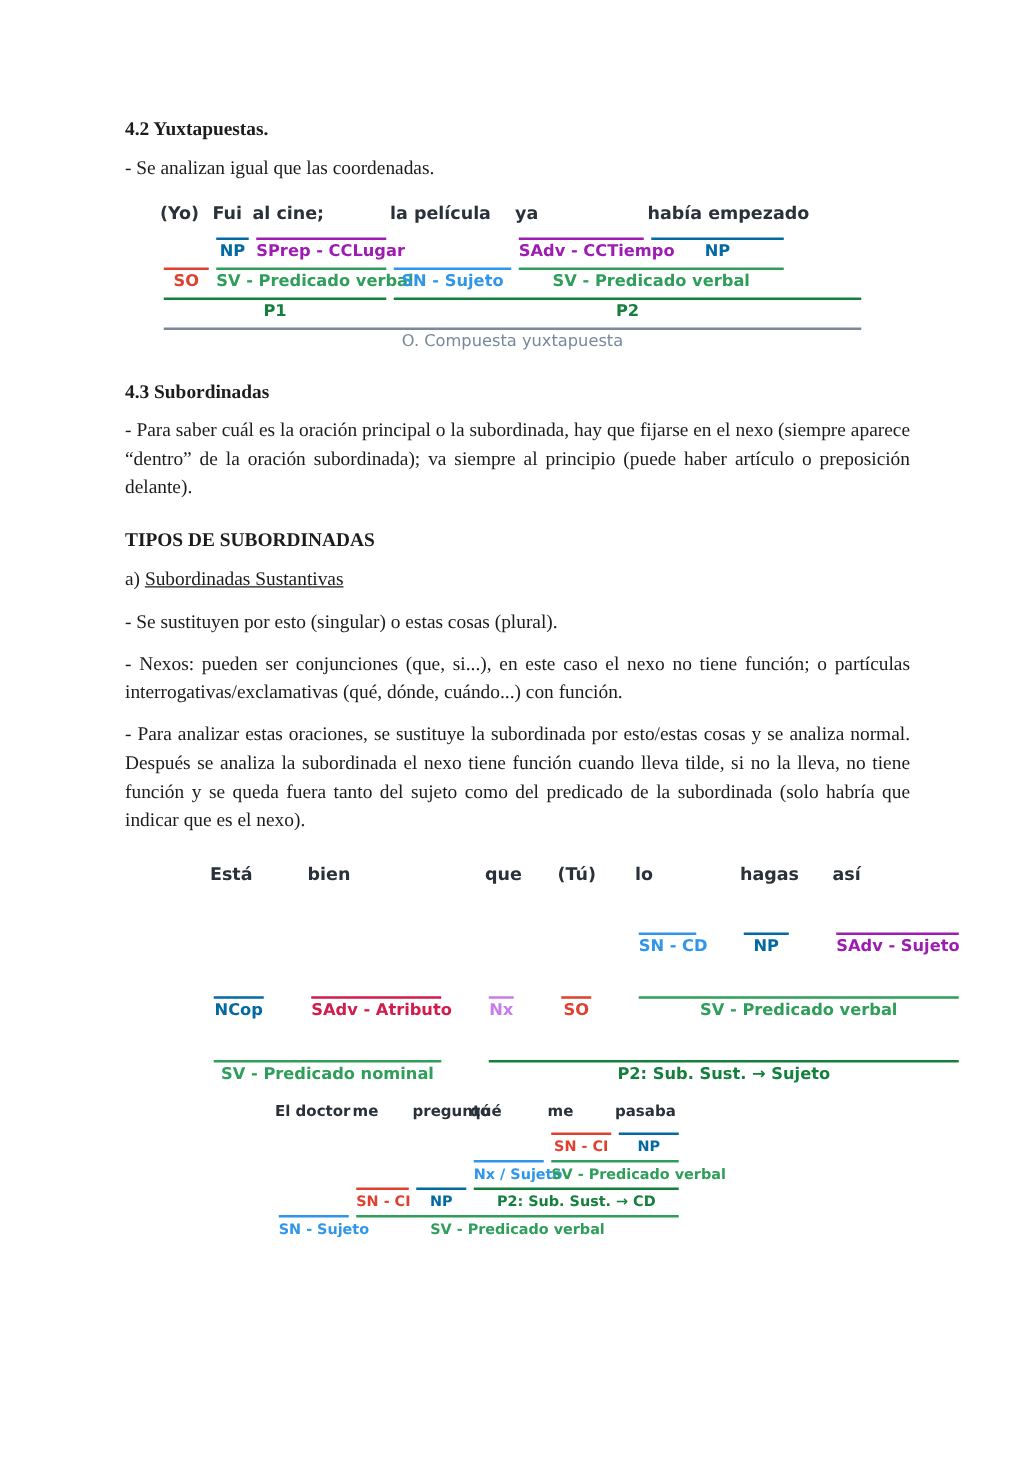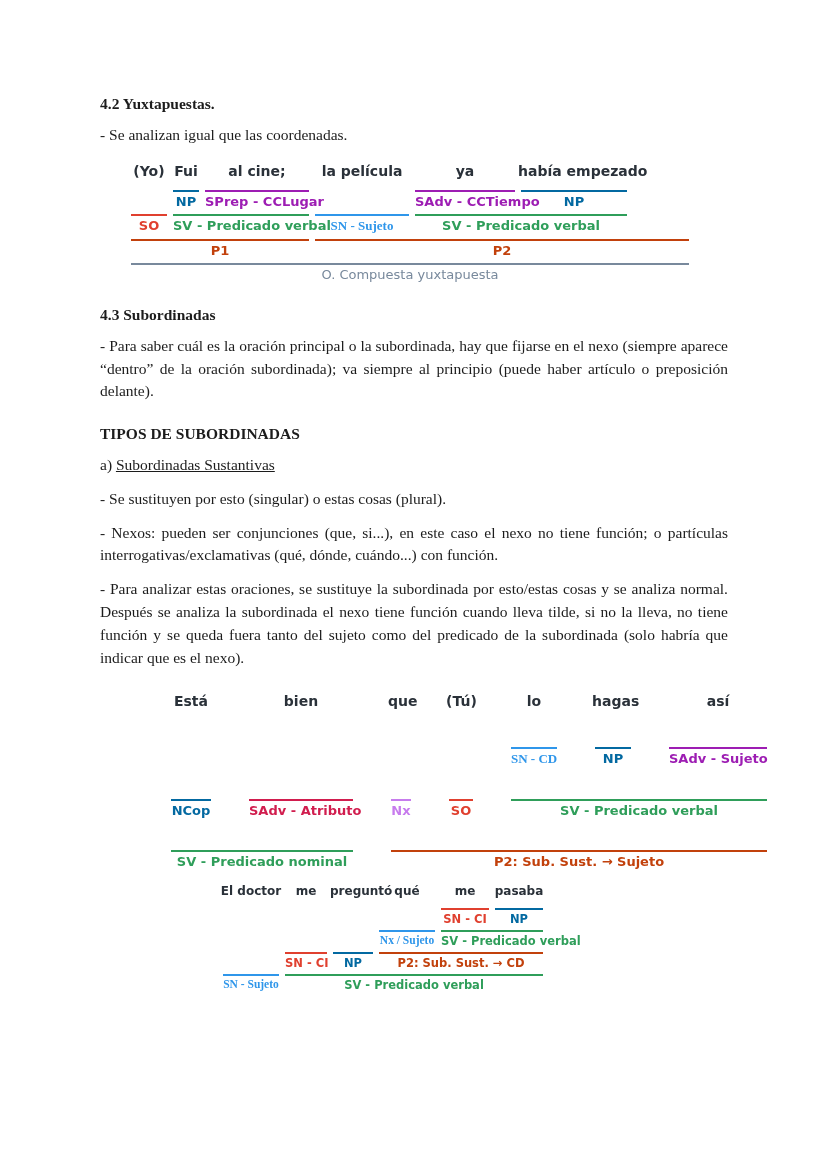--- a/index.html
+++ b/index.html
@@ -29,21 +29,20 @@
   .mt-lg{margin-top:22px;}
   .u{text-decoration:underline;}
   
   .dg{
     display:grid;
     row-gap:5px;
     font-family:"DejaVu Sans", sans-serif;
     font-weight:bold;
   }
   .dg .w{
-    text-align:center;
     white-space:nowrap;
     color:#2a3139;
     padding-bottom:6px;
   }
   .dg .lbl{
     text-align:center;
     white-space:nowrap;
     border-top:2px solid;
     padding-top:2px;
     margin:0 3px;
@@ -52,24 +51,24 @@
   .dg1 .lbl{font-size:13px;}
   .dg2{width:410px;grid-template-columns:46px 110px 26px 30px 52px 42px 104px;margin:24px 0 12px 68px;font-size:14px;gap:32px;}
   .dg2 .lbl{font-size:13px;}
   .dg3{width:326px;grid-template-columns:62px 48px 46px 62px 54px 54px;margin:15px 0 0 120px;font-size:12px;row-gap:4px;}
   .dg3 .lbl{font-size:11.5px;}
   
   .red{color:#e0402f;border-color:#e0402f;}
   .crimson{color:#d11d4e;border-color:#d11d4e;}
   .np{color:#0369a1;border-color:#9dc33b;}
   .green{color:#2f9e5a;border-color:#2f9e5a;}
-  .blue{color:#2f96ea;border-color:#2f96ea;font-family:Liberation Serif, serif;}
+  .blue{color:#2f96ea;border-color:#2f96ea;}
   .purple{color:#9d1db3;border-color:#9d1db3;}
   .violet{color:#c77ced;border-color:#c77ced;}
-  .slate{color:#c2410c;border-color:#8e9fae;}
+  .slate{color:#15803d;border-color:#8e9fae;}
   .cap{color:#78899c;border-color:#8e9fae;font-weight:normal;font-size:13.5px;}
 </style>
 </head>
 <body>
 
 <div class="page">
 
   <p class="heading">4.2 Yuxtapuestas.</p>
   <p class="para">- Se analizan igual que las coordenadas.</p>
 

